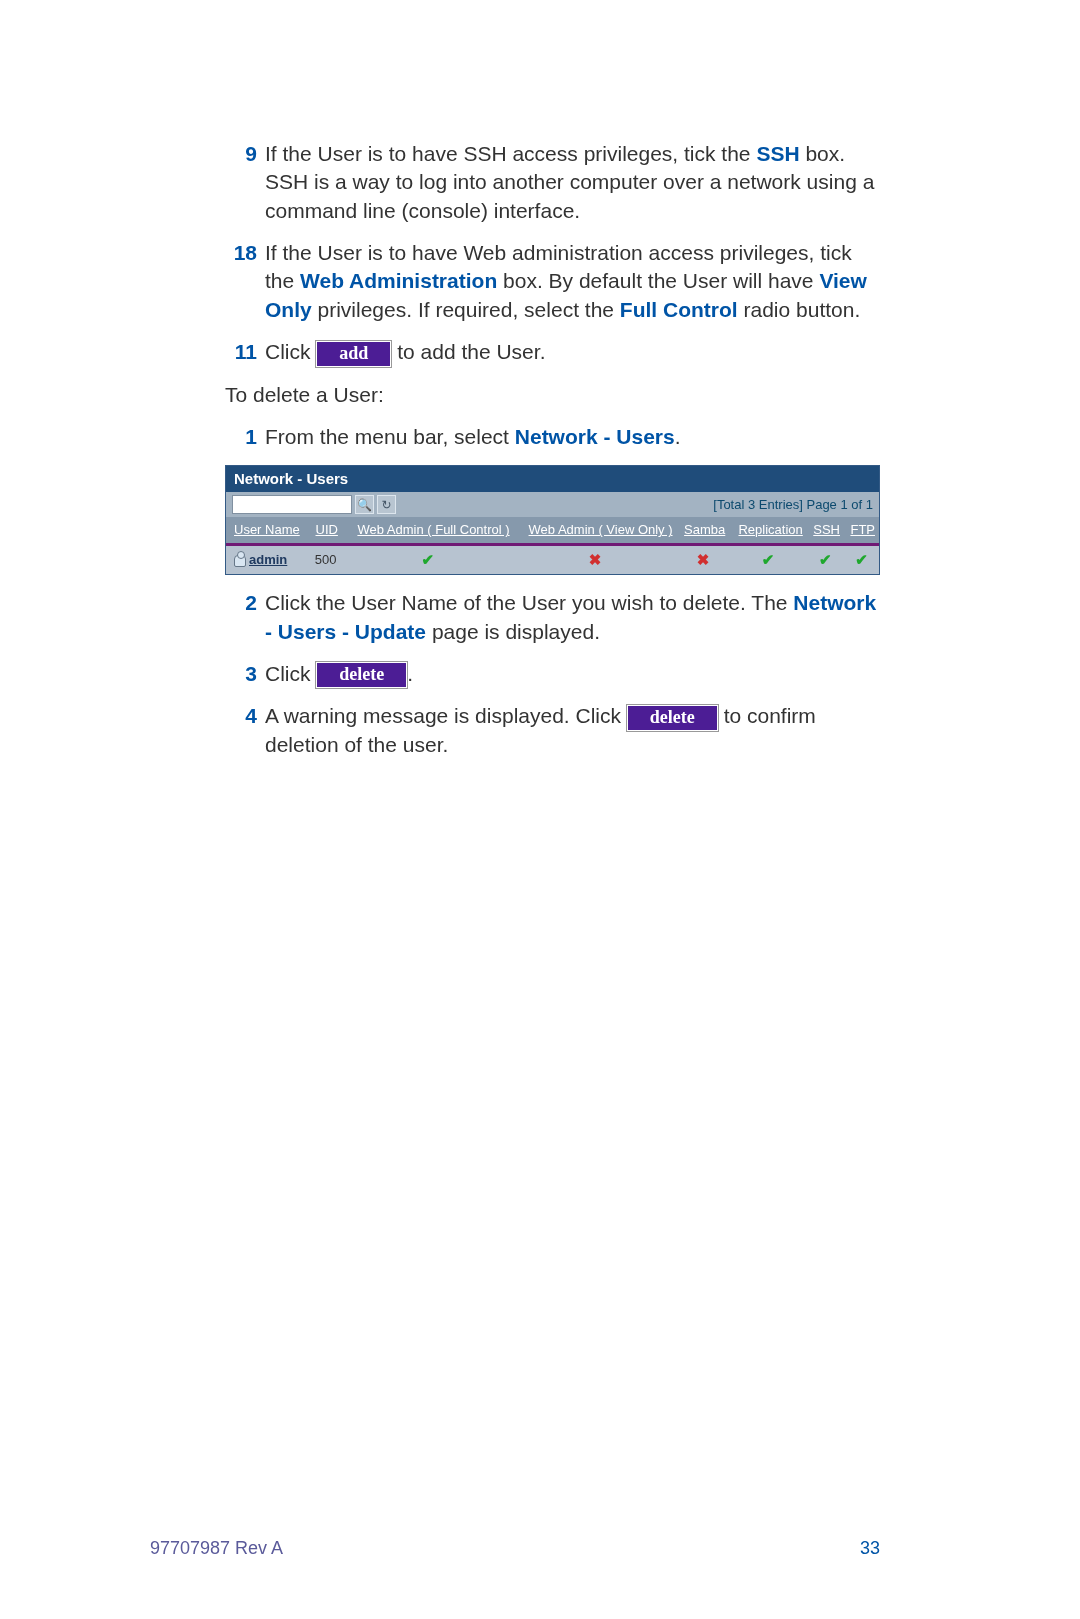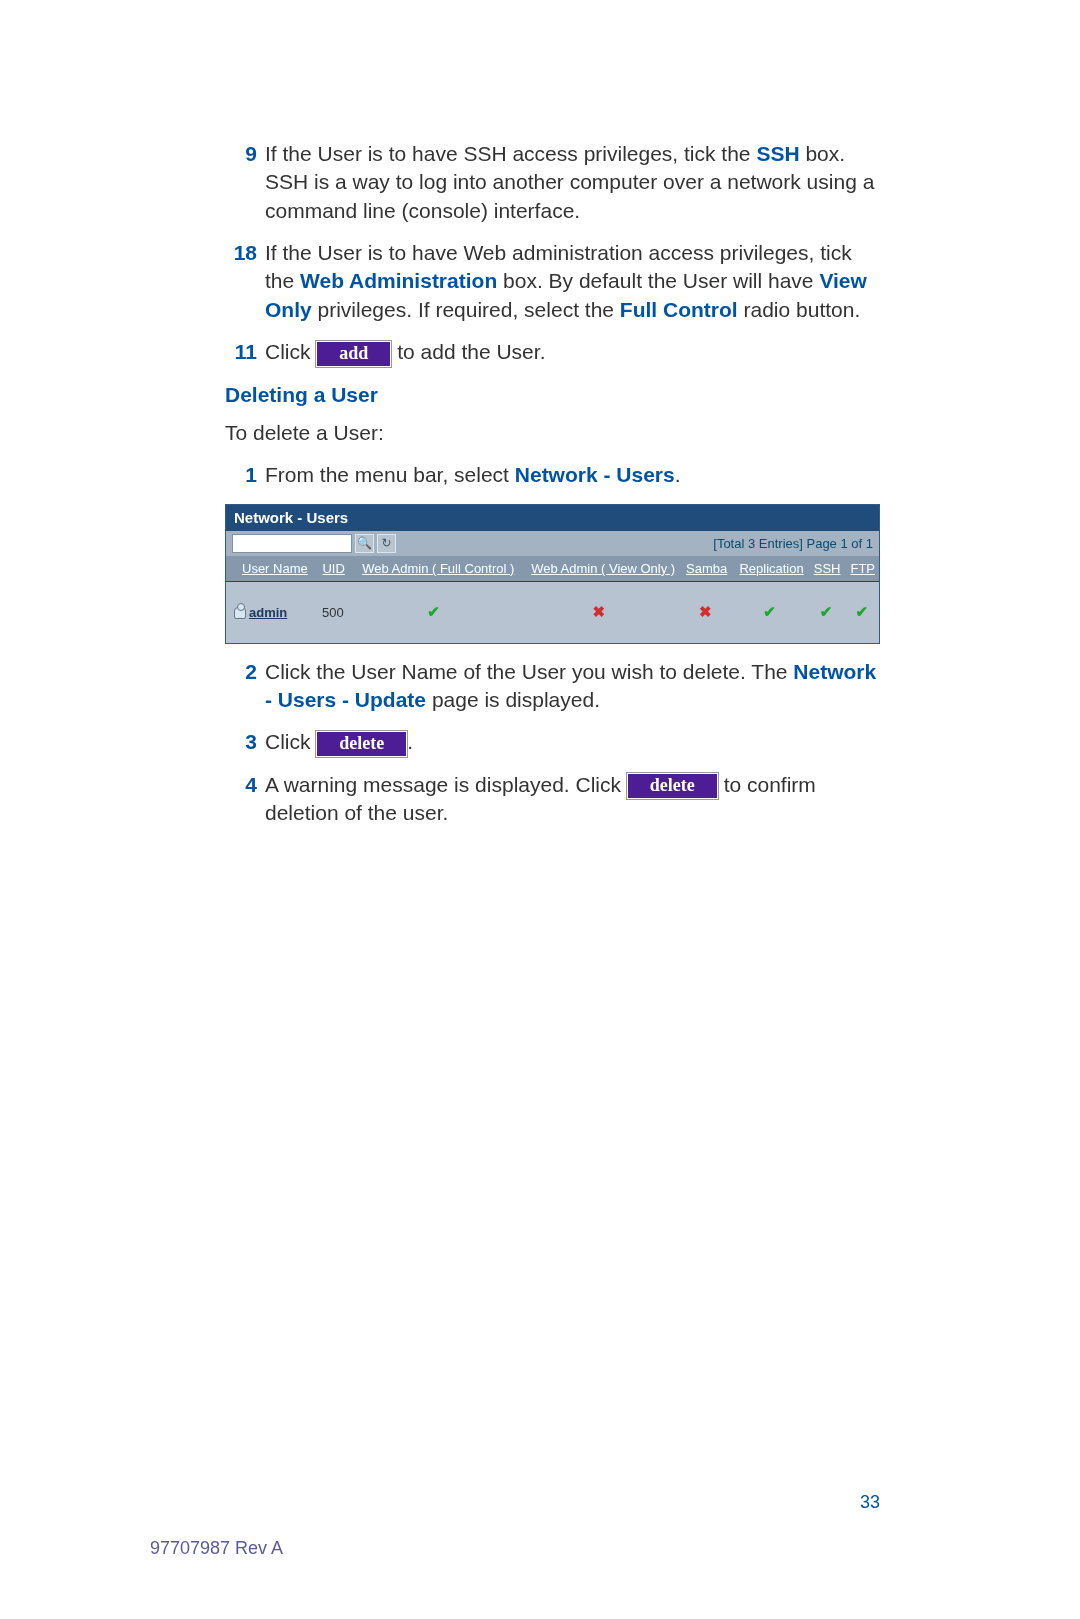--- a/index.html
+++ b/index.html
@@ -103,25 +103,25 @@
   }
   .users-table th {
     background: #8699ac;
     color: #fff;
     font-weight: 400;
     text-decoration: underline;
     padding: 4px 4px;
     text-align: right;
     font-size: 13px;
   }
-  .users-table th:first-child { text-align: left; padding-left: 16px; }
+  .users-table th:first-child { text-align: left; padding-left: 8px; }
   .users-table td {
-    padding: 20px 4px;
+    padding: 4px 4px;
     text-align: center;
-    border-top: 1px solid #701a75;
+    border-top: 3px solid #701a75;
   }
   .users-table td:first-child { text-align: left; padding-left: 8px; }
   .row-even { background: #b7c3d0; }
   .row-odd  { background: #c6d0db; }
   .user-link { color: #1f3a60; text-decoration: underline; font-weight: 700; }
   .user-icon {
     display:inline-block;
     width:12px;height:12px;
     background:#d9e6f2;
     border:1px solid #667788;
@@ -140,21 +140,21 @@
   .crs { color:#d12f2f; font-weight:700; font-size:15px; }
   .footer {
     position:absolute;
     bottom: 60px;
     left: 150px;
     right: 200px;
     display:flex;
     justify-content:space-between;
     font-size: 18px;
   }
-  .footer-left { color:#5a5a9a;margin-top:46px; }
+  .footer-left { color:#5a5a9a; }
   .footer-right { color:#0054a6; }
 </style>
 </head>
 <body>
 
 <div class="page">
 
   <div class="step-row">
     <div class="step-num">9</div>
     <div class="step-body">
@@ -169,21 +169,20 @@
     </div>
   </div>
 
   <div class="step-row">
     <div class="step-num">11</div>
     <div class="step-body">
       <span>Click </span><span class="inline-btn">add</span><span> to add the User.</span>
     </div>
   </div>
 
-  <div class="subheading">Deleting a User</div>
   <div class="plain-line">To delete a User:</div>
 
   <div class="step-row">
     <div class="step-num">1</div>
     <div class="step-body">
       <span>From the menu bar, select </span><span class="bold-blue">Network - Users</span><span>.</span>
     </div>
   </div>
 
   <div class="users-panel">

